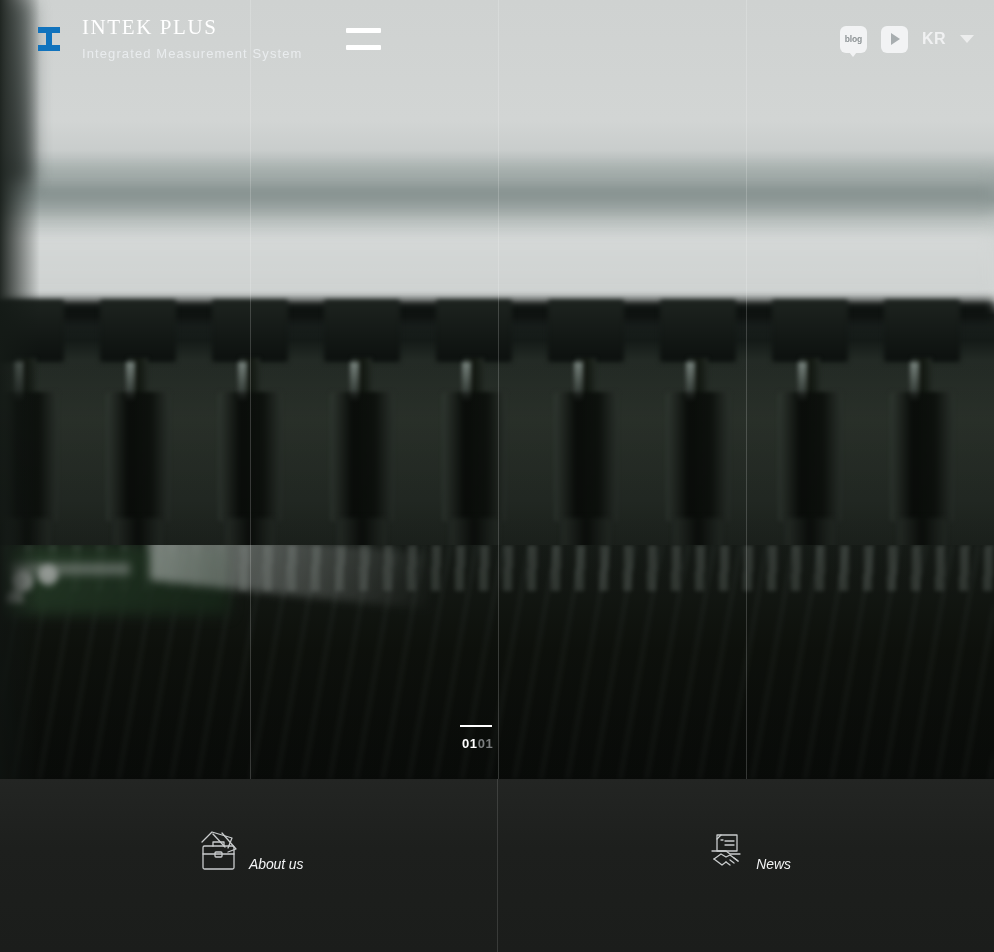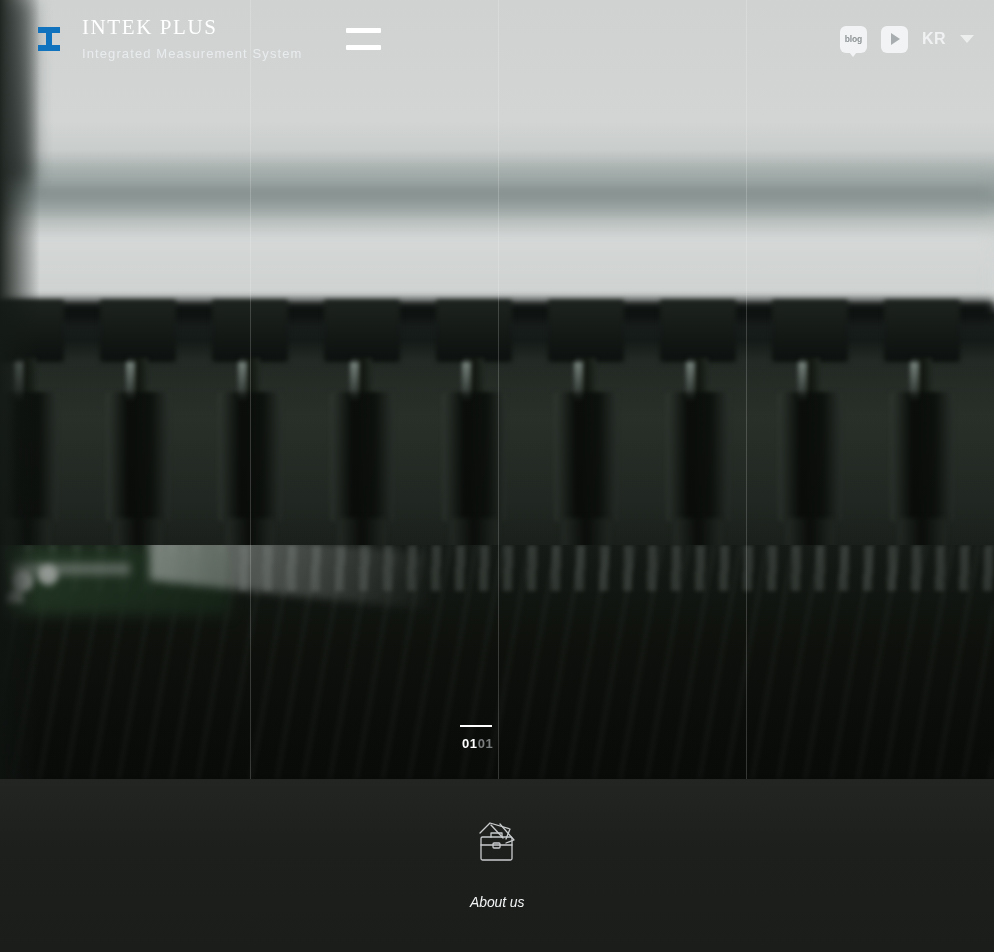--- a/index.html
+++ b/index.html
@@ -137,21 +137,21 @@
     cursor:pointer; padding-top:11px; font-family:"Liberation Sans",sans-serif; }
   .slide.active{ color:#fff; }
   .slide.active::before{ content:""; position:absolute; left:-2px; top:0;
     width:32px; height:2px; background:#fff; }
   .slide.idle{ color:#7c7f80; }
 
   
   .quicknav{ position:absolute; left:0; top:779px; width:994px; height:173px;
     background:linear-gradient(to bottom,#232523,#1d1f1d 40%,#1b1d1b);
     display:flex; z-index:25; }
-  .qn{ flex:1; position:relative; display:flex; flex-direction:column;
+  .qn{ flex:1; position:relative; display:flex; 
     align-items:center; justify-content:center; cursor:pointer; padding-bottom:4px; }
   .qn + .qn::before{ content:""; position:absolute; left:0; top:0; bottom:0;
     width:1px; background:rgba(255,255,255,.13); }
   .qn-icon{ width:56px; height:52px; display:flex; align-items:center;
     justify-content:center; margin-bottom:24px; }
   .qn-label{ font-size:15px; font-style:italic; color:#f2f3f4; letter-spacing:-.1px;
     transform:scaleX(.93); font-family:"Liberation Sans","DejaVu Sans",sans-serif; }
 </style>
 </head>
 <body>
@@ -334,15 +334,32 @@
           <path d="M21 19 V15 h11 v4"></path>
           <path d="M11 27 H42"></path>
           <rect x="23" y="25" width="7" height="5" rx="1"></rect>
         </svg>
       </div>
       <div class="qn-label">About us</div>
     </div>
 
 
 
+    <div class="qn">
+      <div class="qn-icon">
+        <svg width="54" height="50" viewBox="0 0 54 50" fill="none" stroke="#c9cccd" stroke-width="1.3" stroke-linejoin="round" stroke-linecap="round">
+          <path d="M17 8 h20 v16 H17 Z"></path>
+          <path d="M17 12 l4 -4"></path>
+          <path d="M25 14 h9 M25 18 h9"></path>
+          <path d="M21 13 h2"></path>
+          <path d="M12 24 h14 l4 3 h10"></path>
+          <path d="M14 32 l7 -5 5 3 4 -2 8 6"></path>
+          <path d="M14 32 l8 6 4 -3"></path>
+          <path d="M26 35 l4 3"></path>
+          <path d="M30 33 l4 3"></path>
+          <path d="M34 31 l4 3"></path>
+        </svg>
+      </div>
+      <div class="qn-label">News</div>
+    </div>
   </div>
 
 </div>
 
 </body></html>

